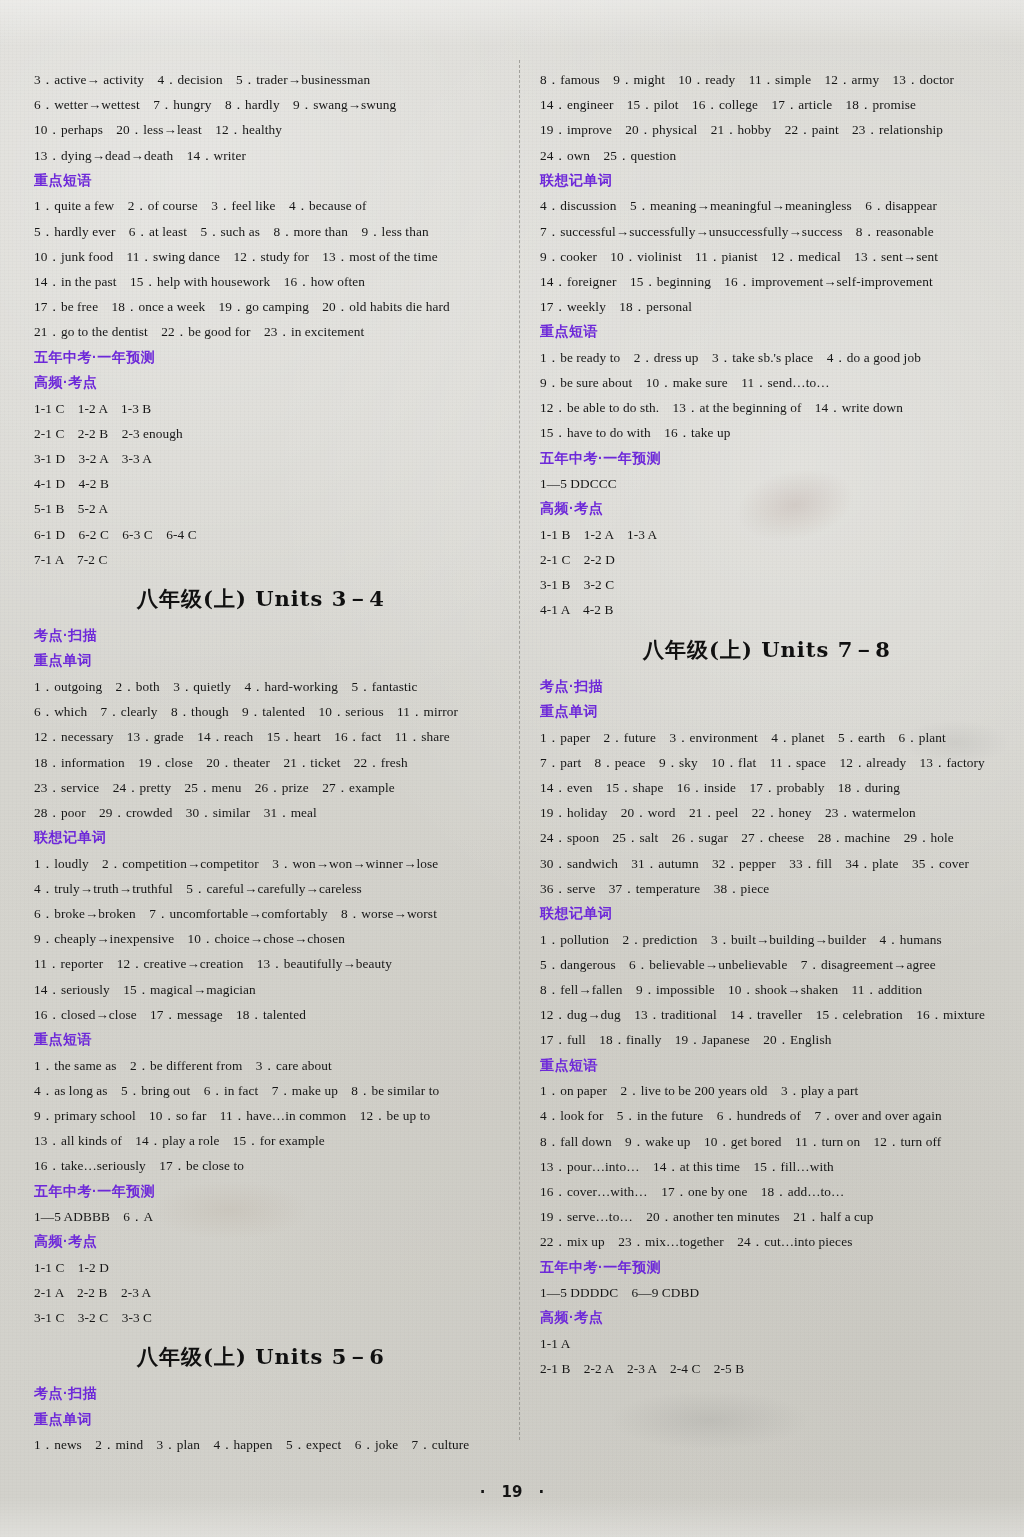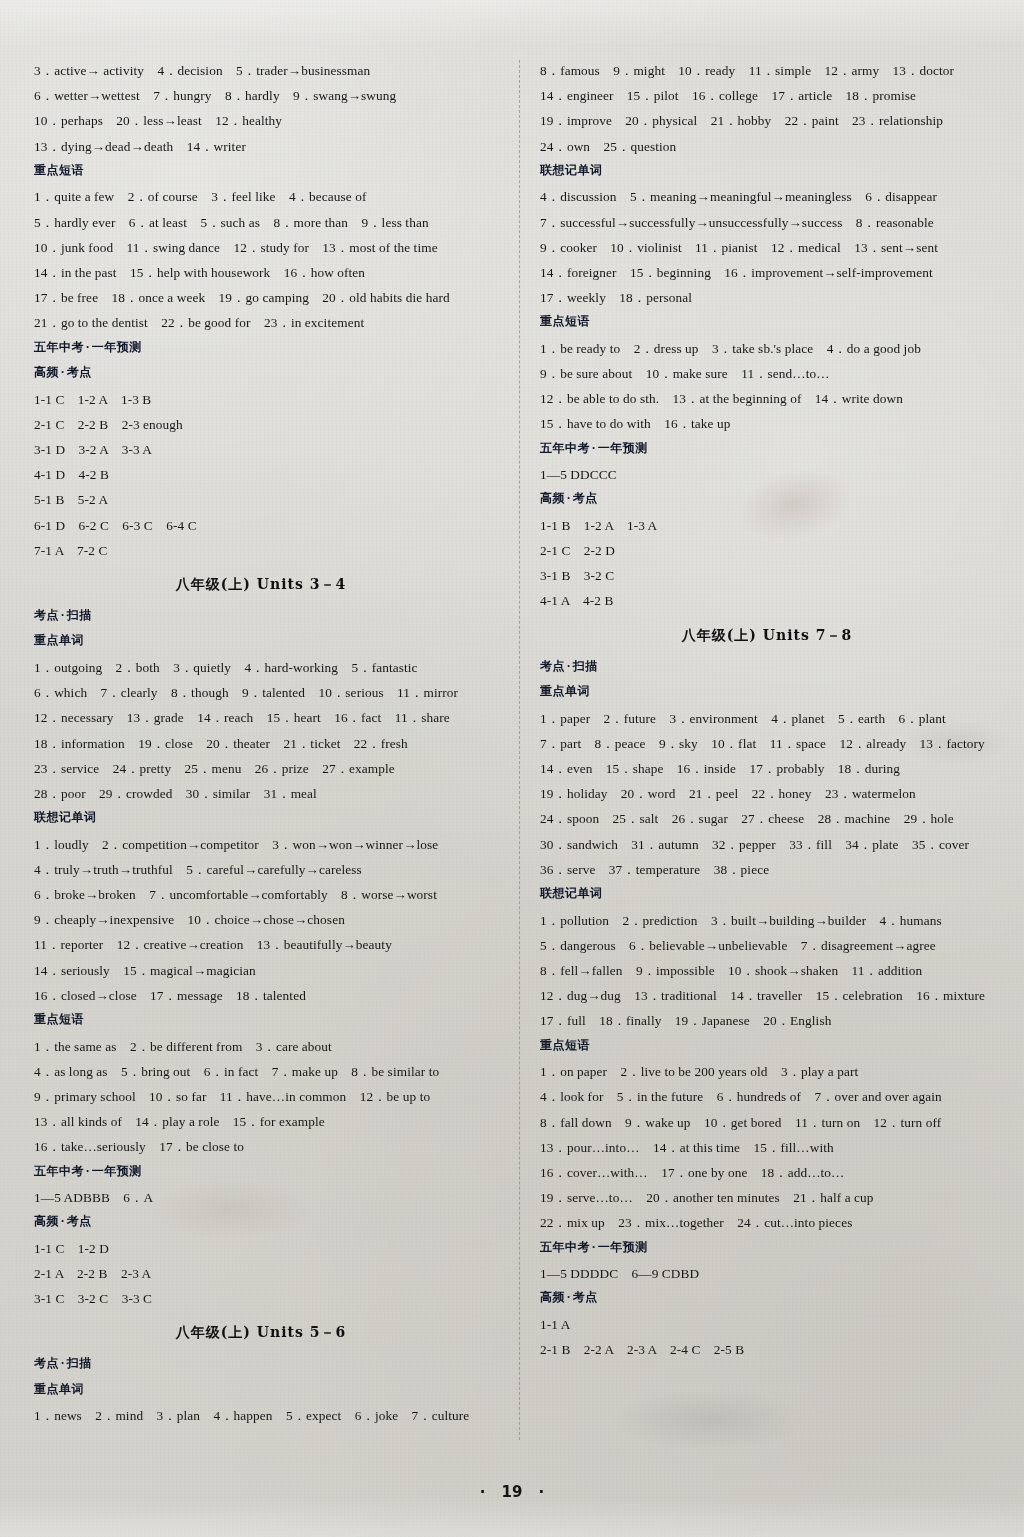--- a/index.html
+++ b/index.html
@@ -23,21 +23,21 @@
   }
   .noise{
     position:absolute;inset:0;
     background-image:
       repeating-linear-gradient(0deg, rgba(0,0,0,0.012) 0 1px, rgba(255,255,255,0) 1px 3px),
       repeating-linear-gradient(90deg, rgba(0,0,0,0.012) 0 1px, rgba(255,255,255,0) 1px 4px);
     pointer-events:none;
   }
   .cols{
     position:absolute;
-    left:34px;top:58px;width:960px;height:1400px;
+    left:34px;top:67px;width:960px;height:1400px;
     display:flex;
     gap:38px;
   }
   .col{width:460px;}
   .col.right{padding-left:14px;}
   
   .divider{
     position:absolute;
     left:519px;top:60px;
     width:0;height:1380px;
@@ -45,32 +45,32 @@
     opacity:.75;
   }
   .line{
     font-size:13.3px;
     line-height:25.2px;
     letter-spacing:.1px;
     white-space:nowrap;
     color:#161616;
   }
   .hdr{
-    font-family:Liberation Mono, monospace;
-    font-size:12px;
+    font-family:Liberation Sans, sans-serif;
+    font-size:14px;
     font-weight:bold;
     line-height:25.5px;
-    color:#0f172a;
+    color:#6d28d9;
     letter-spacing:.5px;
   }
   .unit-title{
     text-align:center;
     font-family:"DejaVu Serif", serif;
     font-weight:bold;
-    font-size:14px;
+    font-size:21px;
     letter-spacing:1px;
     margin:13px 0 10px 0;
     color:#101010;
   }
   .pagenum{
     position:absolute;
     left:0;right:0;bottom:36px;
     text-align:center;
     font-family:"DejaVu Sans", sans-serif;
     font-size:15px;

